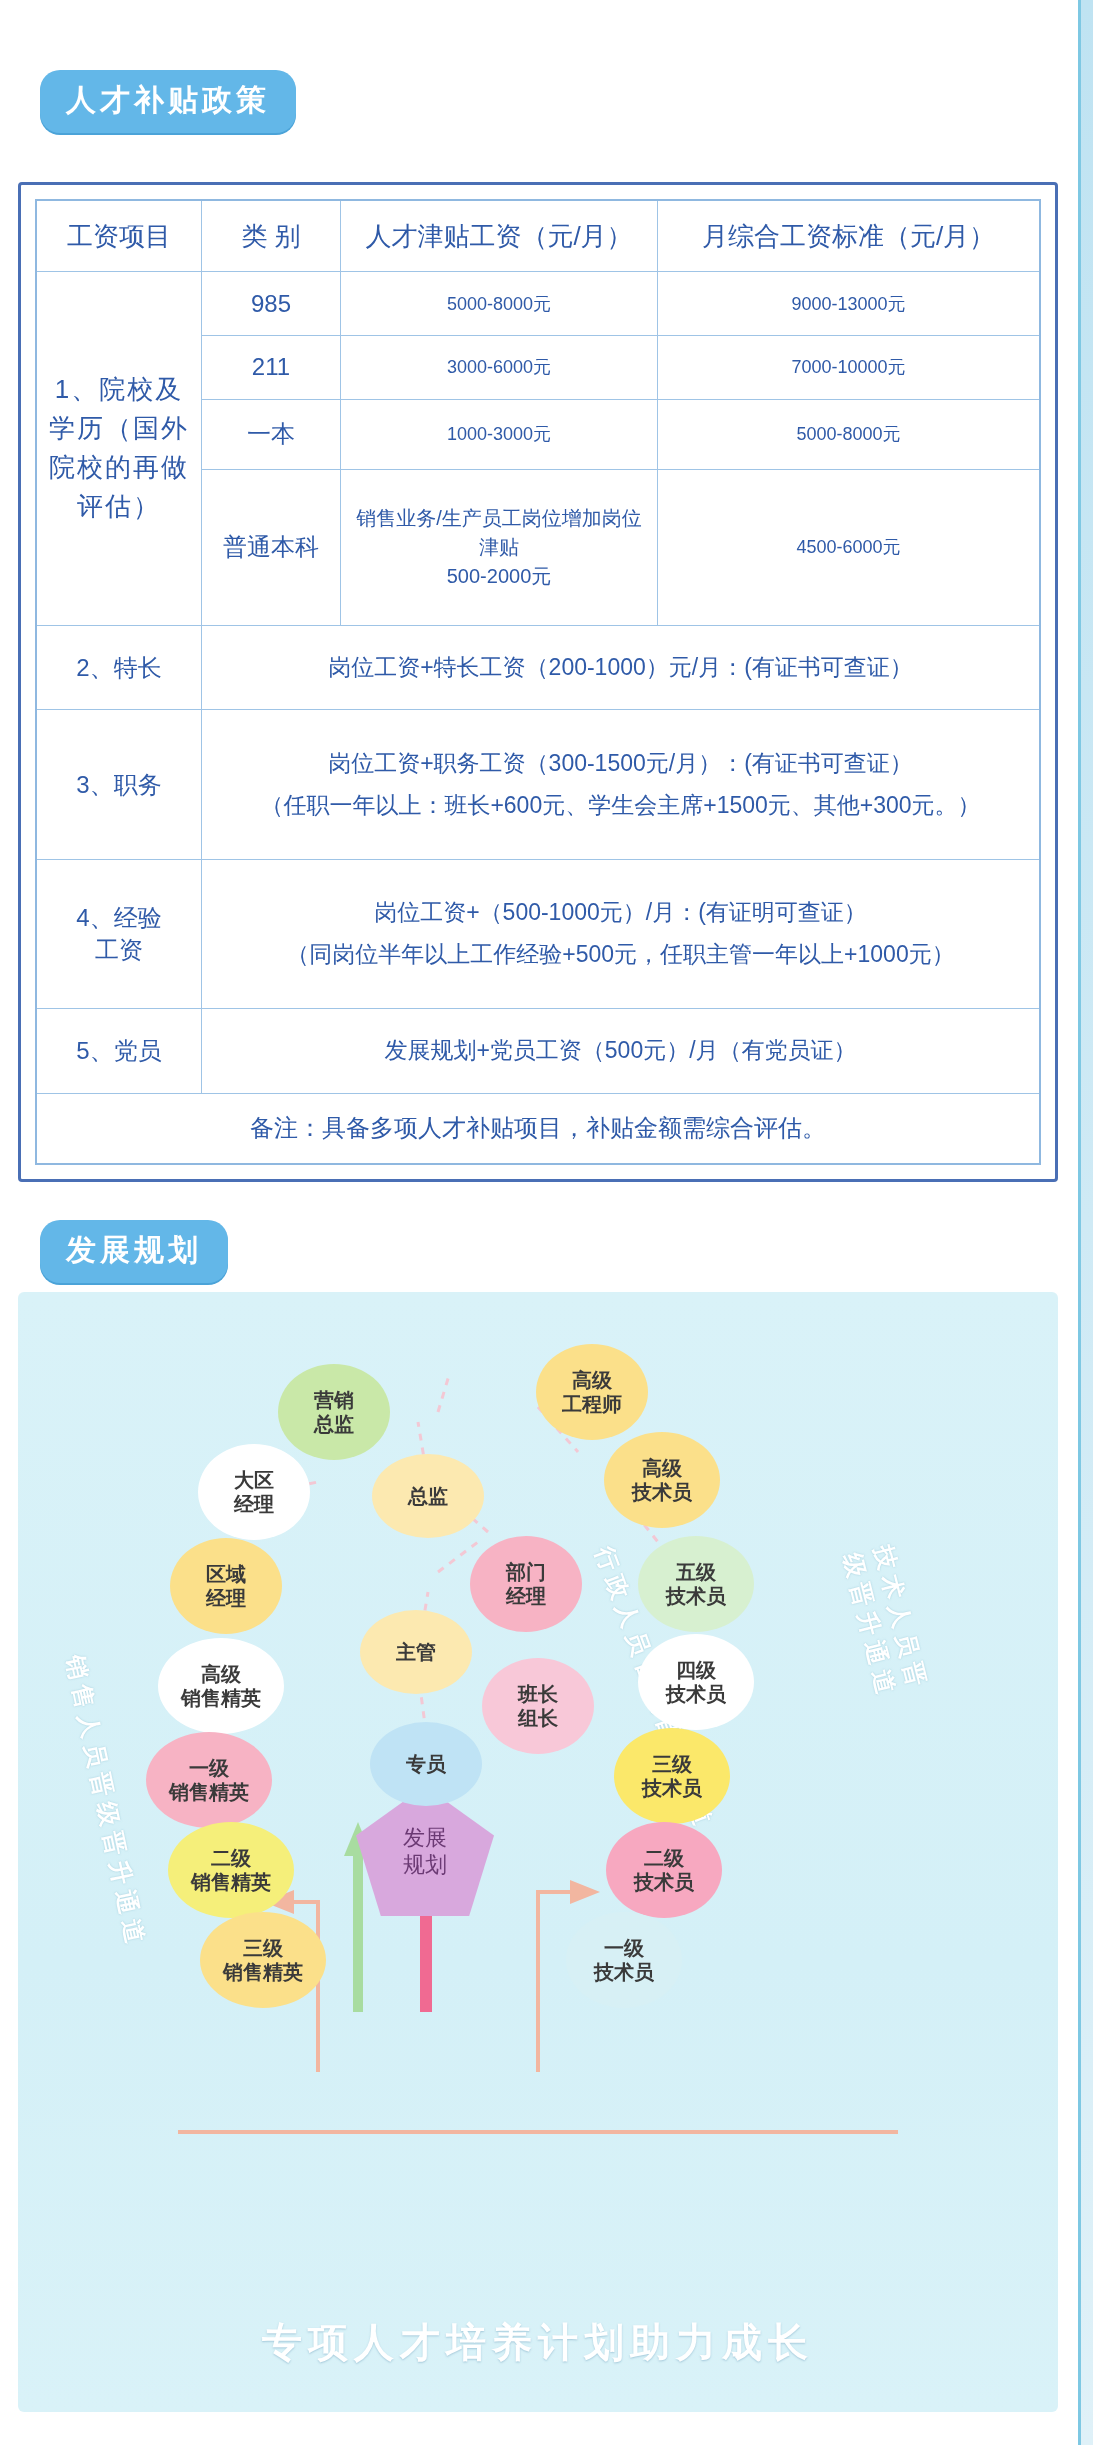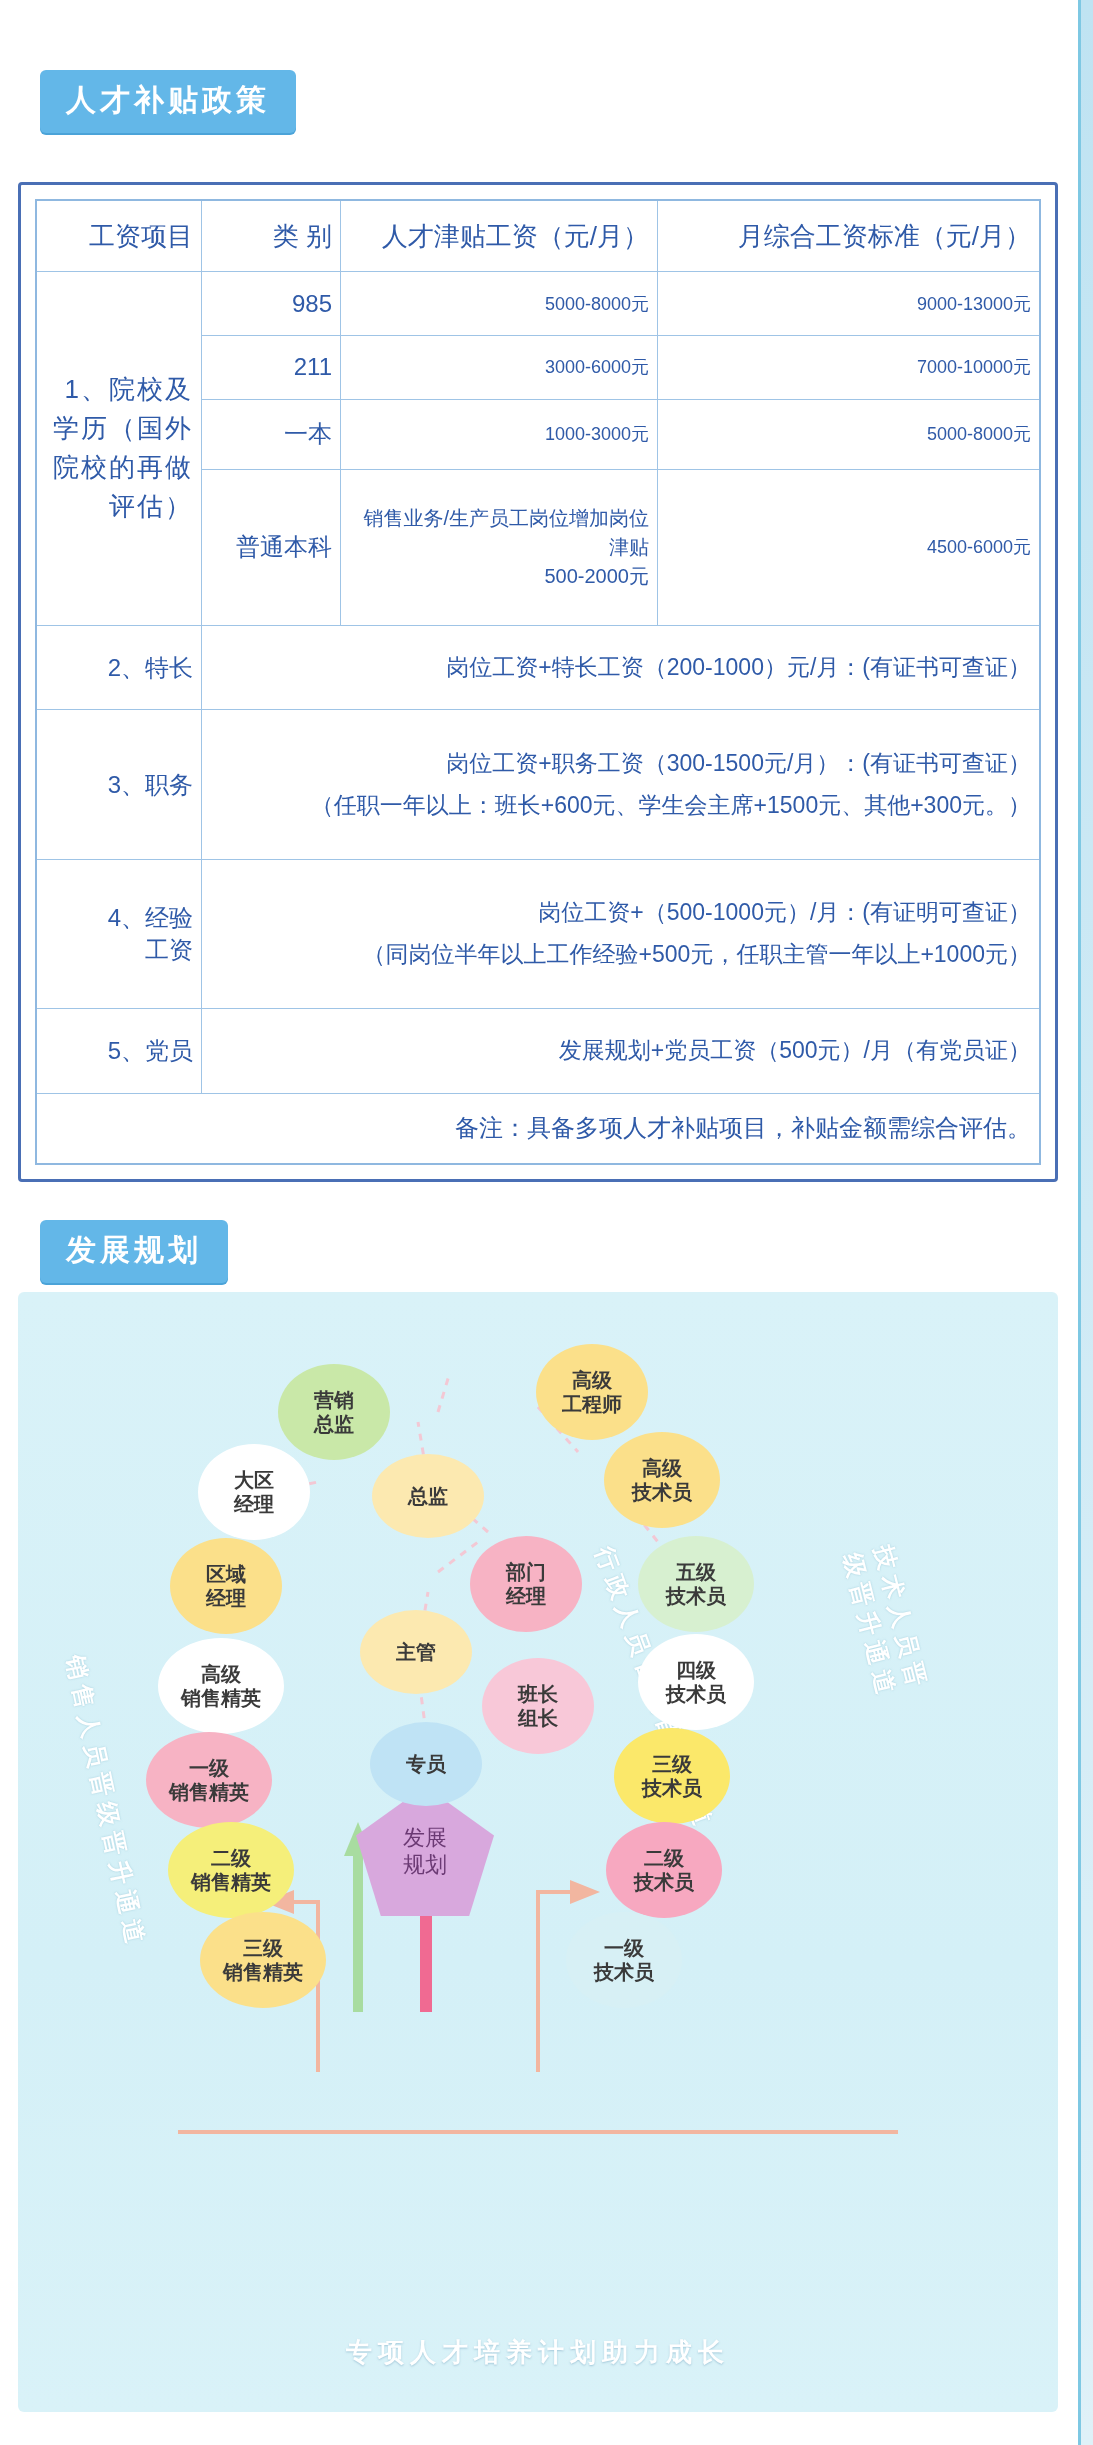--- a/index.html
+++ b/index.html
@@ -9,37 +9,37 @@
     color:#2b4a8b;
   }
   
   .rail{position:absolute;right:0;top:0;width:12px;height:2445px;background:linear-gradient(180deg,#bfe3f2,#dff1f8);}
   .rail-line{position:absolute;right:12px;top:0;width:3px;height:2445px;background:#7ec8e3;}
 
   
   .sec1{position:absolute;left:0;top:0;width:1081px;}
   .badge{
     display:inline-block;margin:70px 0 0 40px;padding:10px 26px 12px 26px;
-    background:#63b7e8;color:#ffffff;border-radius:6px;
+    background:#63b7e8;color:#ffffff;border-radius:20px;
     font-size:30px;font-weight:bold;letter-spacing:4px;
     box-shadow:0 2px 0 #4ba3d8;
   }
   .badge.second{margin-top:28px;}
   .tablewrap{
     position:absolute;left:18px;top:182px;width:1040px;height:1000px;
     border:3px solid #4a6fb5;border-radius:4px;background:#ffffff;
     box-sizing:border-box;padding:14px;
   }
   table.salary{
     width:100%;height:100%;border-collapse:collapse;
     border:2px solid #8fb8e0;
   }
   table.salary td,table.salary th{
     border:1px solid #9fc4e6;
-    text-align:right;vertical-align:middle;
+    text-align:center;vertical-align:middle;
     color:#2f5aa8;
     padding:6px 8px;
   }
   .hdr td{font-size:26px;line-height:1.25;padding:16px 6px;}
   .c-left{width:148px;}
   .c-cat{width:122px;}
   .c-allow{width:300px;}
   .rowcat{font-size:24px;}
   .rowval{font-size:18px;}
   .vlabel{
@@ -69,21 +69,21 @@
     background:#d8a8dd;
     clip-path:polygon(50% 0%,100% 38%,82% 100%,18% 100%,0% 38%);
     line-height:1.25;white-space:pre-line;
   }
   .chan{
     position:absolute;color:#ffffff;font-size:24px;font-weight:bold;
     letter-spacing:6px;text-shadow:0 0 2px rgba(120,180,200,.6);
   }
   .footer-txt{
     position:absolute;left:0;bottom:42px;width:100%;text-align:center;
-    color:#ffffff;font-size:26px;font-weight:bold;letter-spacing:6px;
+    color:#ffffff;font-size:40px;font-weight:bold;letter-spacing:6px;
     text-shadow:0 1px 2px rgba(150,190,210,.8);
   }
   svg.links{position:absolute;left:0;top:0;width:1040px;height:1120px;}
 </style>
 </head>
 <body>
 
 <div class="rail"></div>
 <div class="rail-line"></div>
 

